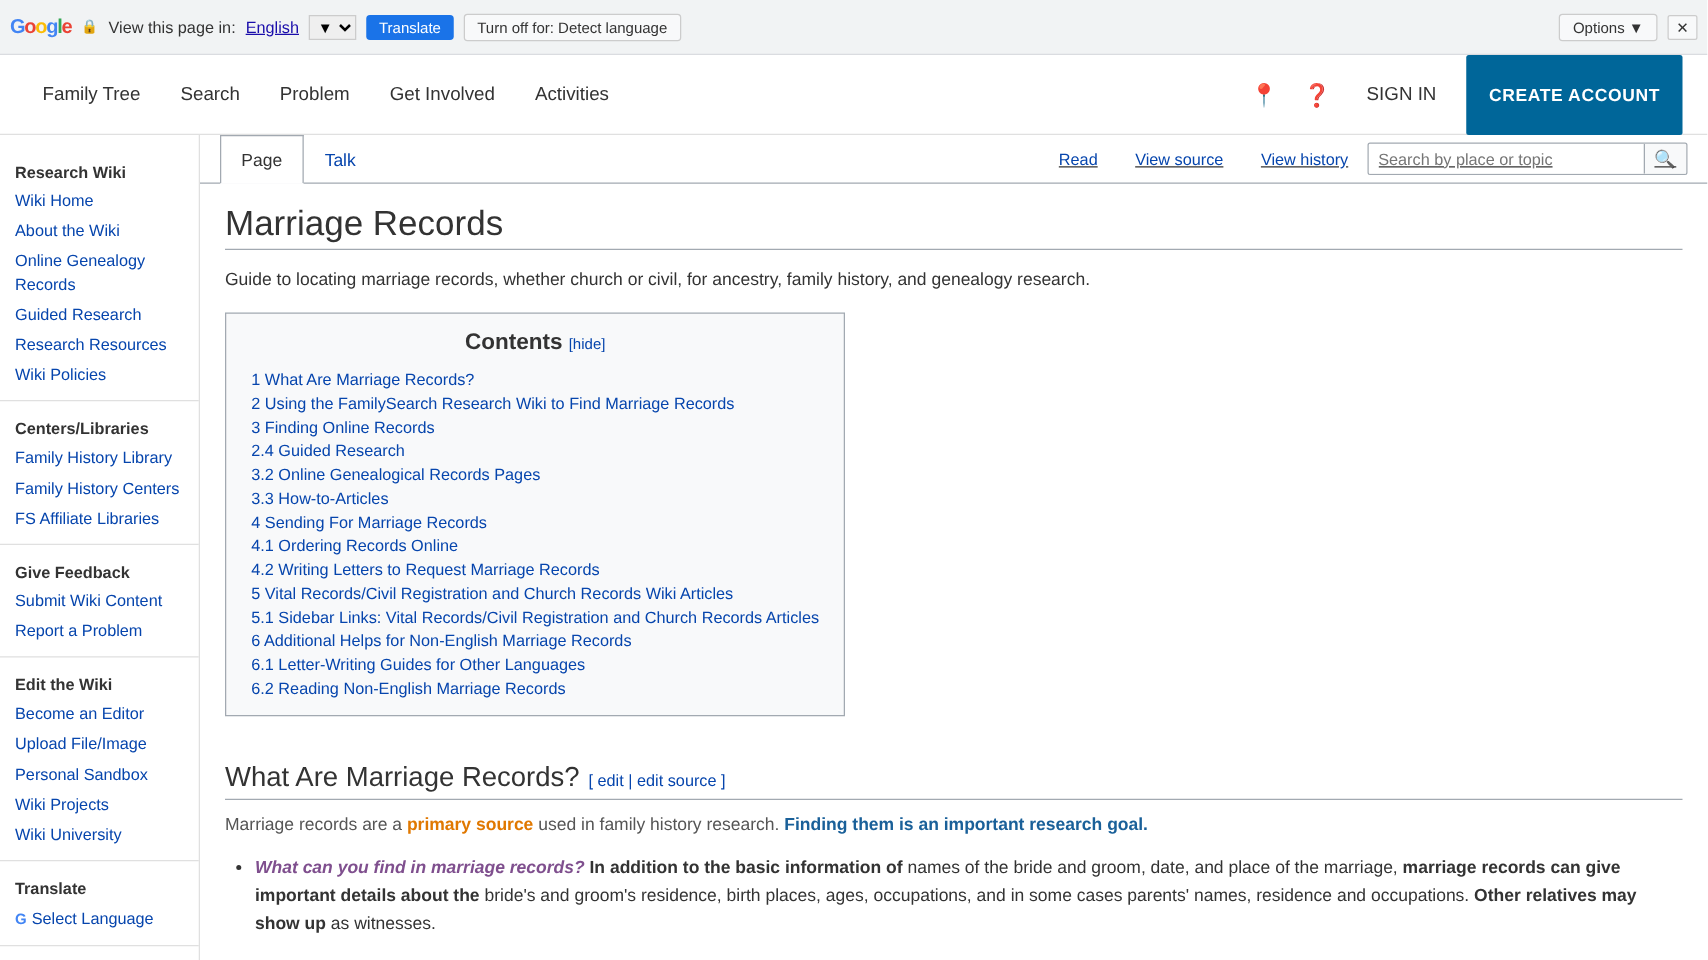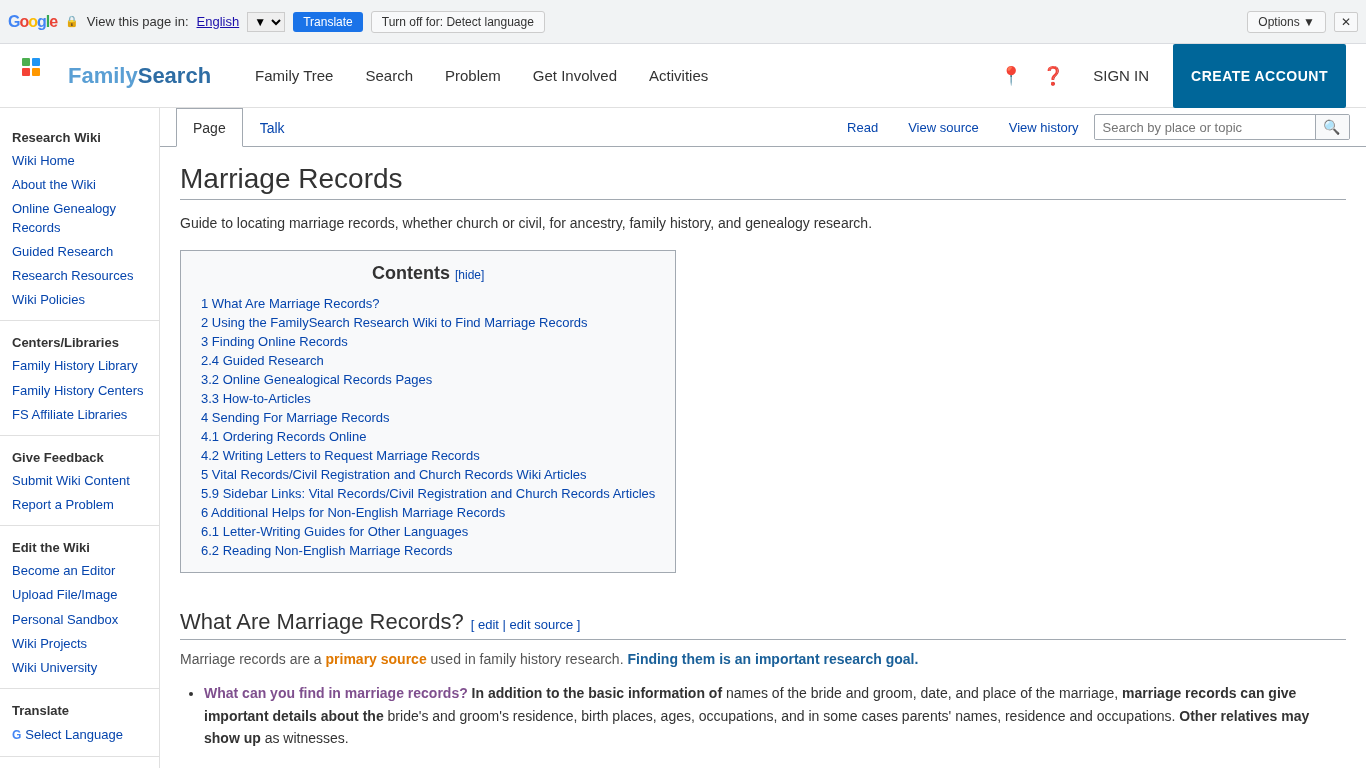--- a/index.html
+++ b/index.html
@@ -211,20 +211,21 @@
     .page-tab.active {
       background: #fff;
       border: 1px solid #a2a9b1;
       border-bottom: 1px solid #fff;
       color: #333;
       font-size: 14px;
     }
     .tabs-right {
       display: flex;
       gap: 0;
+      text-decoration: underline;
     }
     .tabs-right .page-tab {
       font-size: 13px;
       color: #0645ad;
       padding: 8px 14px;
     }
     .search-box-wiki {
       display: flex;
       align-items: center;
       border: 1px solid #a2a9b1;
@@ -319,21 +320,21 @@
       font-size: 13px;
       color: #0645ad;
       margin-left: 1px;
     }
     .edit-links a {
       color: #0645ad;
       text-decoration: none;
     }
 
     
-    .highlight-purple { color: #7f4f8e; }
+    .highlight-purple { color: #7f4f8e; font-style: italic; }
     .highlight-orange { color: #e07800; font-weight: bold; }
     .highlight-blue-bold { color: #1a6099; font-weight: bold; }
     .article-body {
       font-size: 14px;
       line-height: 1.7;
       color: #333;
     }
     .article-body .intro-para {
       color: #555;
       margin-bottom: 10px;
@@ -359,32 +360,20 @@
   <span>View this page in:</span>
   <a>English</a>
   <select><option>▼</option></select>
   <button>Translate</button>
   <button class="turn-off-btn">Turn off for: Detect language</button>
   <button class="options-btn">Options ▼</button>
   <button class="close-btn">✕</button>
 </div>
 
 <header class="main-header">
-  <a class="logo-area" href="#">
-
-    <svg class="logo-icon" viewBox="0 0 40 40" xmlns="http://www.w3.org/2000/svg">
-      <rect x="2" y="2" width="8" height="8" fill="#4CAF50" rx="1"></rect>
-      <rect x="12" y="2" width="8" height="8" fill="#2196F3" rx="1"></rect>
-      <rect x="2" y="12" width="8" height="8" fill="#F44336" rx="1"></rect>
-      <rect x="12" y="12" width="8" height="8" fill="#FF9800" rx="1"></rect>
-    </svg>
-    <span class="logo-text">
-      <span class="family">Family</span><span class="search">Search</span>
-    </span>
-  </a>
   <nav class="main-nav">
     <a class="nav-item" href="#">Family Tree</a>
     <a class="nav-item" href="#">Search</a>
     <a class="nav-item" href="#">Problem</a>
     <a class="nav-item" href="#">Get Involved</a>
     <a class="nav-item" href="#">Activities</a>
   </nav>
   <div class="header-right">
     <button class="icon-btn" title="Location">📍</button>
     <button class="icon-btn" title="Help">❓</button>
@@ -472,21 +461,21 @@
           <li><a href="#">1 What Are Marriage Records?</a></li>
           <li><a href="#">2 Using the FamilySearch Research Wiki to Find Marriage Records</a></li>
           <li><a href="#">3 Finding Online Records</a></li>
           <li class="contents-sub"><a href="#">2.4 Guided Research</a></li>
           <li class="contents-sub"><a href="#">3.2 Online Genealogical Records Pages</a></li>
           <li class="contents-sub"><a href="#">3.3 How-to-Articles</a></li>
           <li><a href="#">4 Sending For Marriage Records</a></li>
           <li class="contents-sub"><a href="#">4.1 Ordering Records Online</a></li>
           <li class="contents-sub"><a href="#">4.2 Writing Letters to Request Marriage Records</a></li>
           <li><a href="#">5 Vital Records/Civil Registration and Church Records Wiki Articles</a></li>
-          <li class="contents-sub"><a href="#">5.9 Sidebar Links: Vital Records/Civil Registration and Church Records Articles</a></li>
+          <li class="contents-sub"><a href="#">5.1 Sidebar Links: Vital Records/Civil Registration and Church Records Articles</a></li>
           <li><a href="#">6 Additional Helps for Non-English Marriage Records</a></li>
           <li class="contents-sub"><a href="#">6.1 Letter-Writing Guides for Other Languages</a></li>
           <li class="contents-sub"><a href="#">6.2 Reading Non-English Marriage Records</a></li>
         </ul>
       </div>
 
       
       <h2 class="section-heading">
         <span>What Are Marriage Records?</span>
         <span class="edit-links">

